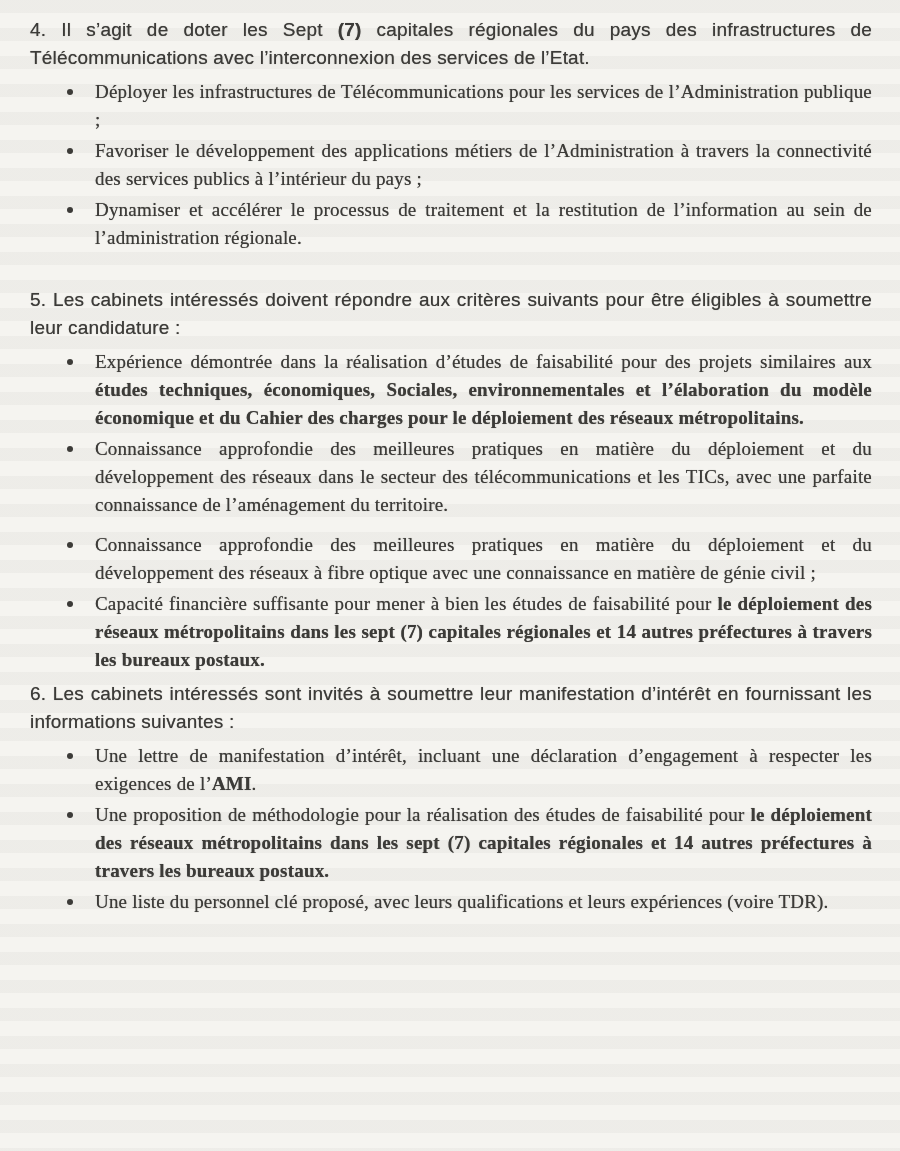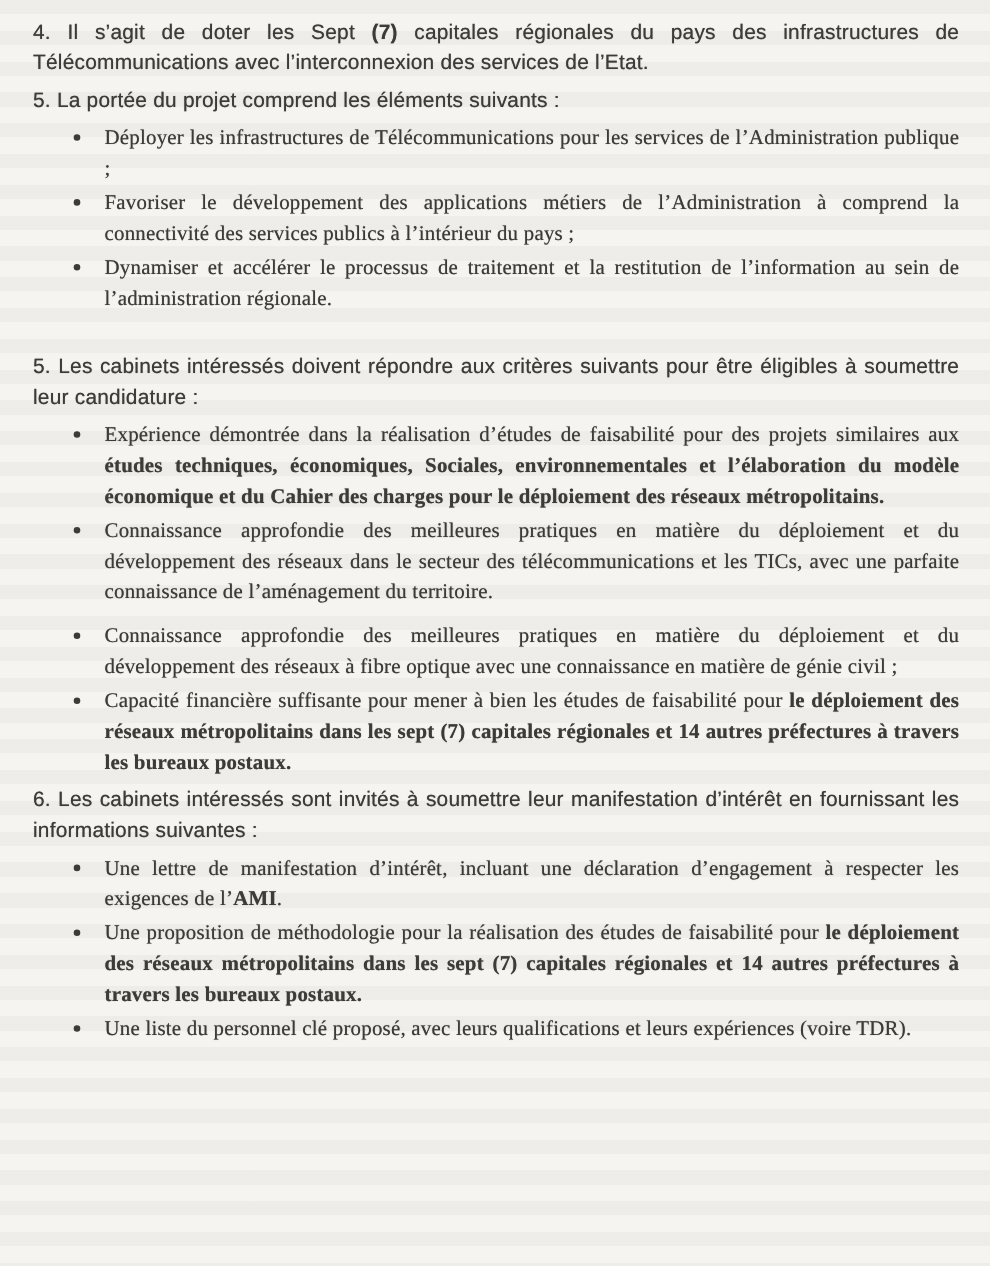--- a/index.html
+++ b/index.html
@@ -70,30 +70,29 @@
   .gap-md { margin-top: 0; }
   .gap-sm { margin-top: 12px; }
 </style>
 </head>
 <body>
 
 <div class="page">
 
   <p class="para"><span class="seg">4. Il s’agit de doter les Sept </span><span class="seg-b">(7)</span><span class="seg"> capitales régionales du pays des infrastructures de Télécommunications avec l’interconnexion des services de l’Etat.</span></p>
 
-  <p class="para"><span class="seg">5. La portée du projet comprend les éléments suivants :</span></p>
 
   <ul class="bullet-list">
     <li class="bullet-item">
       <span class="bullet-marker"></span>
       <span class="bullet-text"><span class="seg">Déployer les infrastructures de Télécommunications pour les services de l’Administration publique ;</span></span>
     </li>
     <li class="bullet-item">
       <span class="bullet-marker"></span>
-      <span class="bullet-text"><span class="seg">Favoriser le développement des applications métiers de l’Administration à comprend la connectivité des services publics à l’intérieur du pays ;</span></span>
+      <span class="bullet-text"><span class="seg">Favoriser le développement des applications métiers de l’Administration à travers la connectivité des services publics à l’intérieur du pays ;</span></span>
     </li>
     <li class="bullet-item">
       <span class="bullet-marker"></span>
       <span class="bullet-text"><span class="seg">Dynamiser et accélérer le processus de traitement et la restitution de l’information au sein de l’administration régionale.</span></span>
     </li>
   </ul>
 
   <p class="para gap-lg"><span class="seg">5. Les cabinets intéressés doivent répondre aux critères suivants pour être éligibles à soumettre leur candidature :</span></p>
 
   <ul class="bullet-list gap-md">

